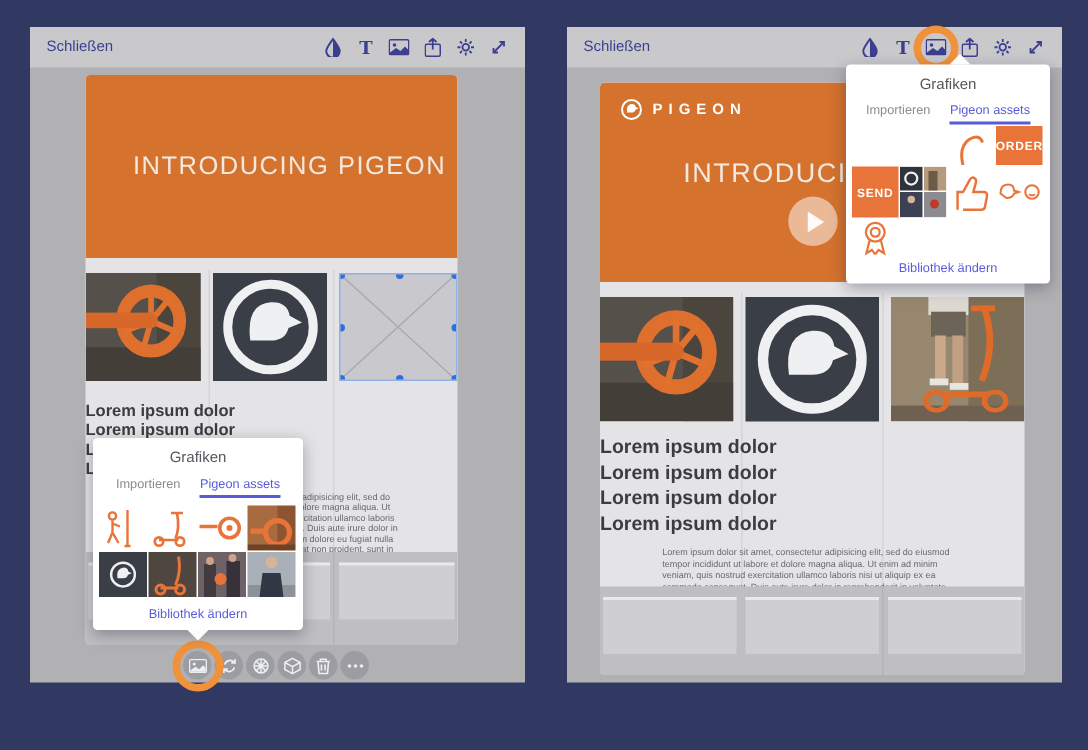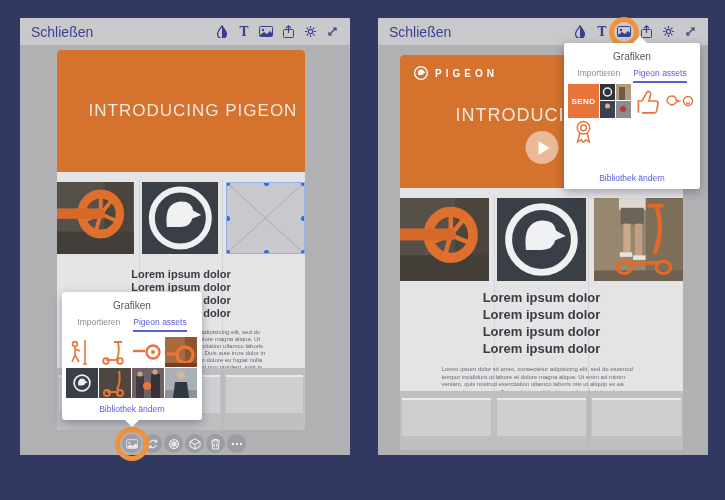--- a/index.html
+++ b/index.html
@@ -1,21 +1,21 @@
 <!DOCTYPE html>
 <html><head>
 <meta charset="utf-8">
 <style>
   html,body{margin:0;padding:0;}
   body{width:725px;height:500px;background:#313862;font-family:"Liberation Sans",sans-serif;position:relative;overflow:hidden;}
   .panel{position:absolute;width:330px;height:437px;background:#b1b1b4;}
   #panel-left{left:20px;top:18px;}
   #panel-right{left:378px;top:18px;}
   .topbar{position:absolute;top:0;left:0;right:0;height:27px;background:#c9c9cc;display:flex;align-items:center;justify-content:space-between;padding:0 11px;box-sizing:border-box;z-index:5;}
-  .close{font-size:14px;color:#3c3f8f;cursor:pointer;}
+  .close{font-size:10px;color:#3c3f8f;cursor:pointer;}
   .topbar-icons{display:flex;align-items:center;gap:8px;}
   .tbi{width:14px;height:14px;display:flex;align-items:center;justify-content:center;color:#3c3f8f;position:relative;}
   .t-glyph{font-family:"DejaVu Serif",serif;font-size:12px;font-weight:bold;color:#3c3f8f;line-height:1;}
   .canvas{position:absolute;background:#e4e4e6;border-radius:3px;overflow:hidden;}
   #canvas-left{left:37px;top:32px;width:248px;height:380px;}
   #canvas-right{left:22px;top:37px;width:283px;height:395px;}
   .hero{background:#d4722e;position:relative;border-radius:3px 3px 0 0;padding-left:24px;}
   #hero-left{height:122px;display:flex;align-items:center;justify-content:center;}
   #hero-right{height:133px;}
   .hero-title{color:#f3e8dd;letter-spacing:1px;white-space:nowrap;}
@@ -26,21 +26,21 @@
   .play{position:absolute;left:50%;top:76px;transform:translateX(-50%);width:33px;height:33px;border-radius:50%;background:rgba(255,255,255,.5);display:flex;align-items:center;justify-content:center;cursor:pointer;}
   .play-tri{width:0;height:0;border-left:11px solid rgba(255,255,255,.92);border-top:7px solid transparent;border-bottom:7px solid transparent;margin-left:4px;}
   .img-row{display:flex;gap:8px;margin-top:10px;}
   .img-row .tile{flex:1;position:relative;overflow:hidden;}
   #canvas-left .tile{height:72px;}
   #canvas-right .tile{height:83px;}
   .tile svg{display:block;width:100%;height:100%;}
   .tile-logo{background:#3a3e47;display:flex;align-items:center;justify-content:center;}
   .placeholder{background:#c9c9cd;border:1px solid #8fb0e8;box-sizing:border-box;}
   .handle{position:absolute;width:5px;height:5px;border-radius:50%;background:#2e6fe0;z-index:3;cursor:pointer;}
-  .lorem{text-align:center;color:#3b3b40;font-weight:bold;}
+  .lorem{color:#3b3b40;font-weight:bold;}
   #canvas-left .lorem{margin-top:14px;font-size:11px;line-height:13px;}
   #canvas-right .lorem{margin-top:8px;font-size:13px;line-height:17px;}
   .para{color:#6a6a6f;margin:9px auto 0;}
   #canvas-left .para{width:176px;font-size:6px;line-height:7px;}
   #canvas-right .para{width:200px;font-size:6px;line-height:7.5px;}
   .lower{position:absolute;left:0;right:0;bottom:0;background:#bfbfc2;}
   #canvas-left .lower{top:318px;}
   #canvas-right .lower{top:336px;}
   .blocks{display:flex;gap:6px;padding:7px 2px 0;}
   .block{flex:1;height:36px;background:#cfcfd2;border-top:2px solid #e9e9eb;}
@@ -408,20 +408,32 @@
     </div>
   </div>
 
   <div class="popup" id="popup-right">
     <div class="popup-title">Grafiken</div>
     <div class="popup-tabs">
       <span class="ptab">Importieren</span>
       <span class="ptab active">Pigeon assets</span>
     </div>
     <div class="prow">
+      <div class="pthumb" style="height:26px;"></div>
+      <div class="pthumb" style="height:26px;"></div>
+      <div class="pthumb" style="height:26px;">
+          <svg width="31" height="26" viewBox="0 0 31 26">
+            <path d="M10 26 q-3 -12 4 -17 q7 -4 9 2" stroke="#e8743a" stroke-width="2" fill="none"></path>
+          </svg>
+        </div>
+      <div class="pthumb asset-btn" style="height:26px;">
+          <span>ORDER</span>
+        </div>
+    </div>
+    <div class="prow">
       <div class="pthumb asset-btn" style="height:34px;text-align:right;">
           <span>SEND</span>
         </div>
       <div class="pthumb" style="height:34px;">
           <svg width="31" height="34" viewBox="0 0 31 34">
             <rect width="15" height="16" fill="#2f333c"></rect>
             <circle cx="7.5" cy="8" r="4" fill="none" stroke="#eef0f2" stroke-width="1.5"></circle>
             <rect x="16" width="15" height="16" fill="#b59a7d"></rect>
             <rect x="19" y="3" width="6" height="13" fill="#6b5b48"></rect>
             <rect y="17" width="15" height="17" fill="#3c4254"></rect>

